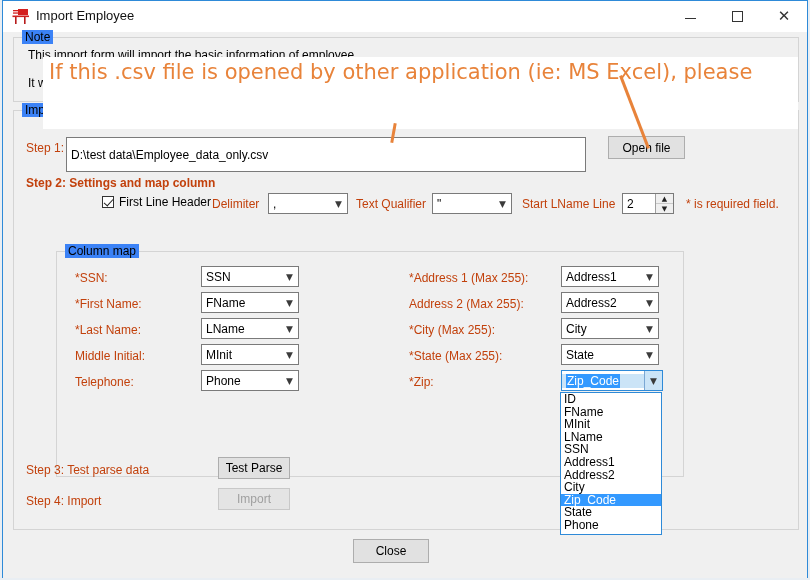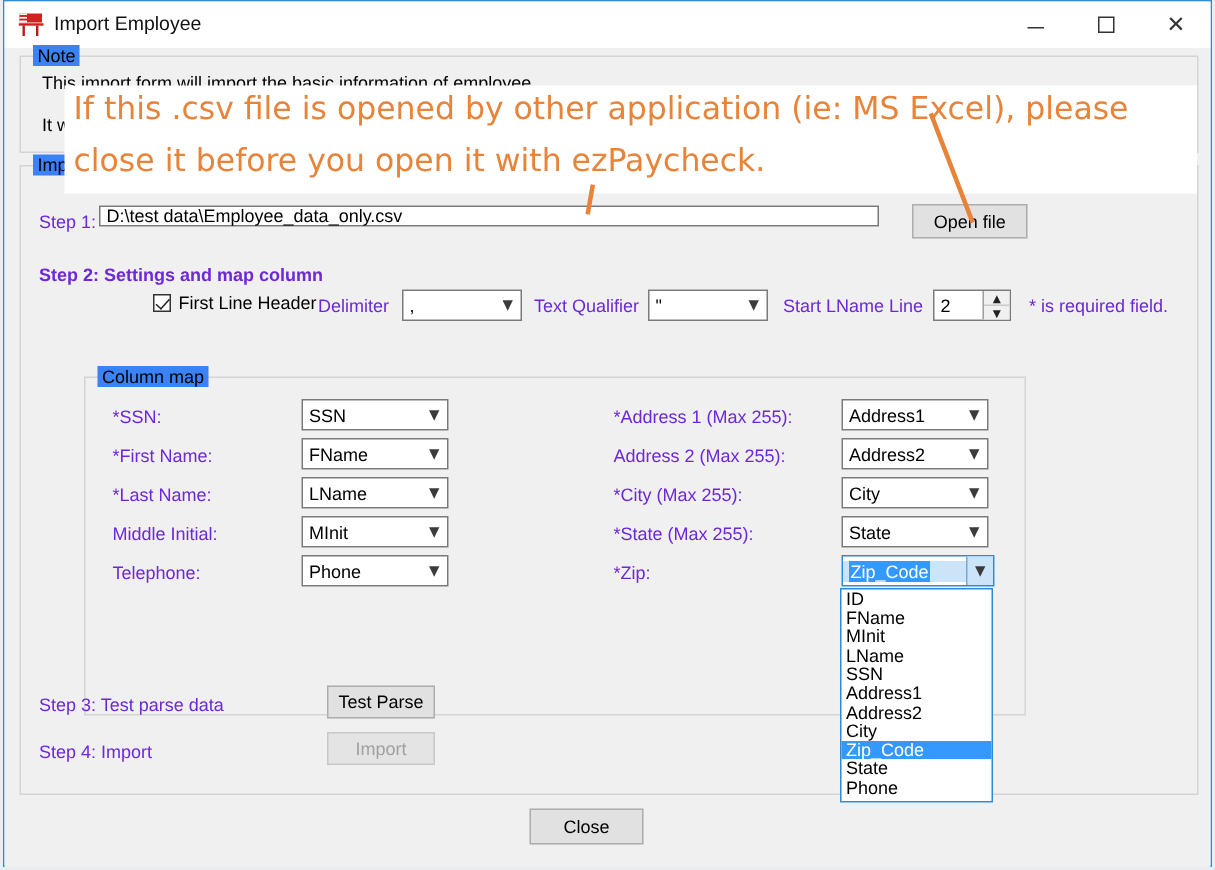--- a/index.html
+++ b/index.html
@@ -57,21 +57,21 @@
     padding:0 3px;font-size:12px;color:#000;white-space:nowrap;
   }
   .note-group{left:10px;top:5px;width:786px;height:65px;}
   .import-group{left:10px;top:78px;width:786px;height:420px;}
 
   .note-line{
     position:absolute;font-size:12px;color:#000;white-space:nowrap;
   }
 
   
-  .lbl{position:absolute;font-size:12px;color:#6d28d9;white-space:nowrap;}
+  .lbl{position:absolute;font-size:12px;color:#c2410c;white-space:nowrap;}
 
   
   .textbox{
     position:absolute;background:#fff;border:1px solid #7a7a7a;
     box-sizing:border-box;font-size:12px;color:#000;
     padding:2px 4px;display:flex;align-items:center;
     font-family:"Liberation Sans",sans-serif;
   }
   
   .btn{
@@ -184,21 +184,21 @@
     <div class="groupbox note-group">
       <span class="gb-title">Note</span>
       <span class="note-line" style="left:14px;top:10px;">This import form will import the basic information of employee.</span>
       <span class="note-line" style="left:14px;top:38px;">It will</span>
     </div>
 
     <div class="groupbox import-group">
       <span class="gb-title">Import E</span>
 
       <span class="lbl" style="left:12px;top:30px;">Step 1:</span>
-      <div class="textbox" style="left:52px;top:26px;width:520px;height:14px;">
+      <div class="textbox" style="left:52px;top:26px;width:520px;height:35px;">
         <span>D:\test data\Employee_data_only.csv</span>
       </div>
       <div class="btn" style="left:594px;top:25px;width:77px;height:23px;">
         <span>Open file</span>
       </div>
 
       <span class="lbl" style="left:12px;top:65px;font-weight:bold;">Step 2:  Settings and map column</span>
 
       <div class="checkrow" style="left:52px;top:84px;padding-left:36px;">
         <span class="checkbox checked"></span>
@@ -317,17 +317,16 @@
     </div>
 
     <div class="btn" style="left:350px;top:507px;width:76px;height:24px;align-items:center;">
       <span>Close</span>
     </div>
 
   </div>
 
   <div class="anno-box" style="left:40px;top:56px;width:755px;height:72px;"></div>
   <div class="anno-text" style="left:46px;top:53px;">If this .csv file is opened by other application (ie: MS Excel), please</div>
-  <div class="anno-text" style="left:46px;top:88px;">close it before you open it with ezPaycheck.</div>
   <div class="anno-line" style="left:389px;top:122px;width:3px;height:20px;transform:rotate(10deg);"></div>
   <div class="anno-line" style="left:630px;top:72px;width:3px;height:78px;transform:rotate(-21deg);"></div>
 
 </div>
 
 </body></html>

